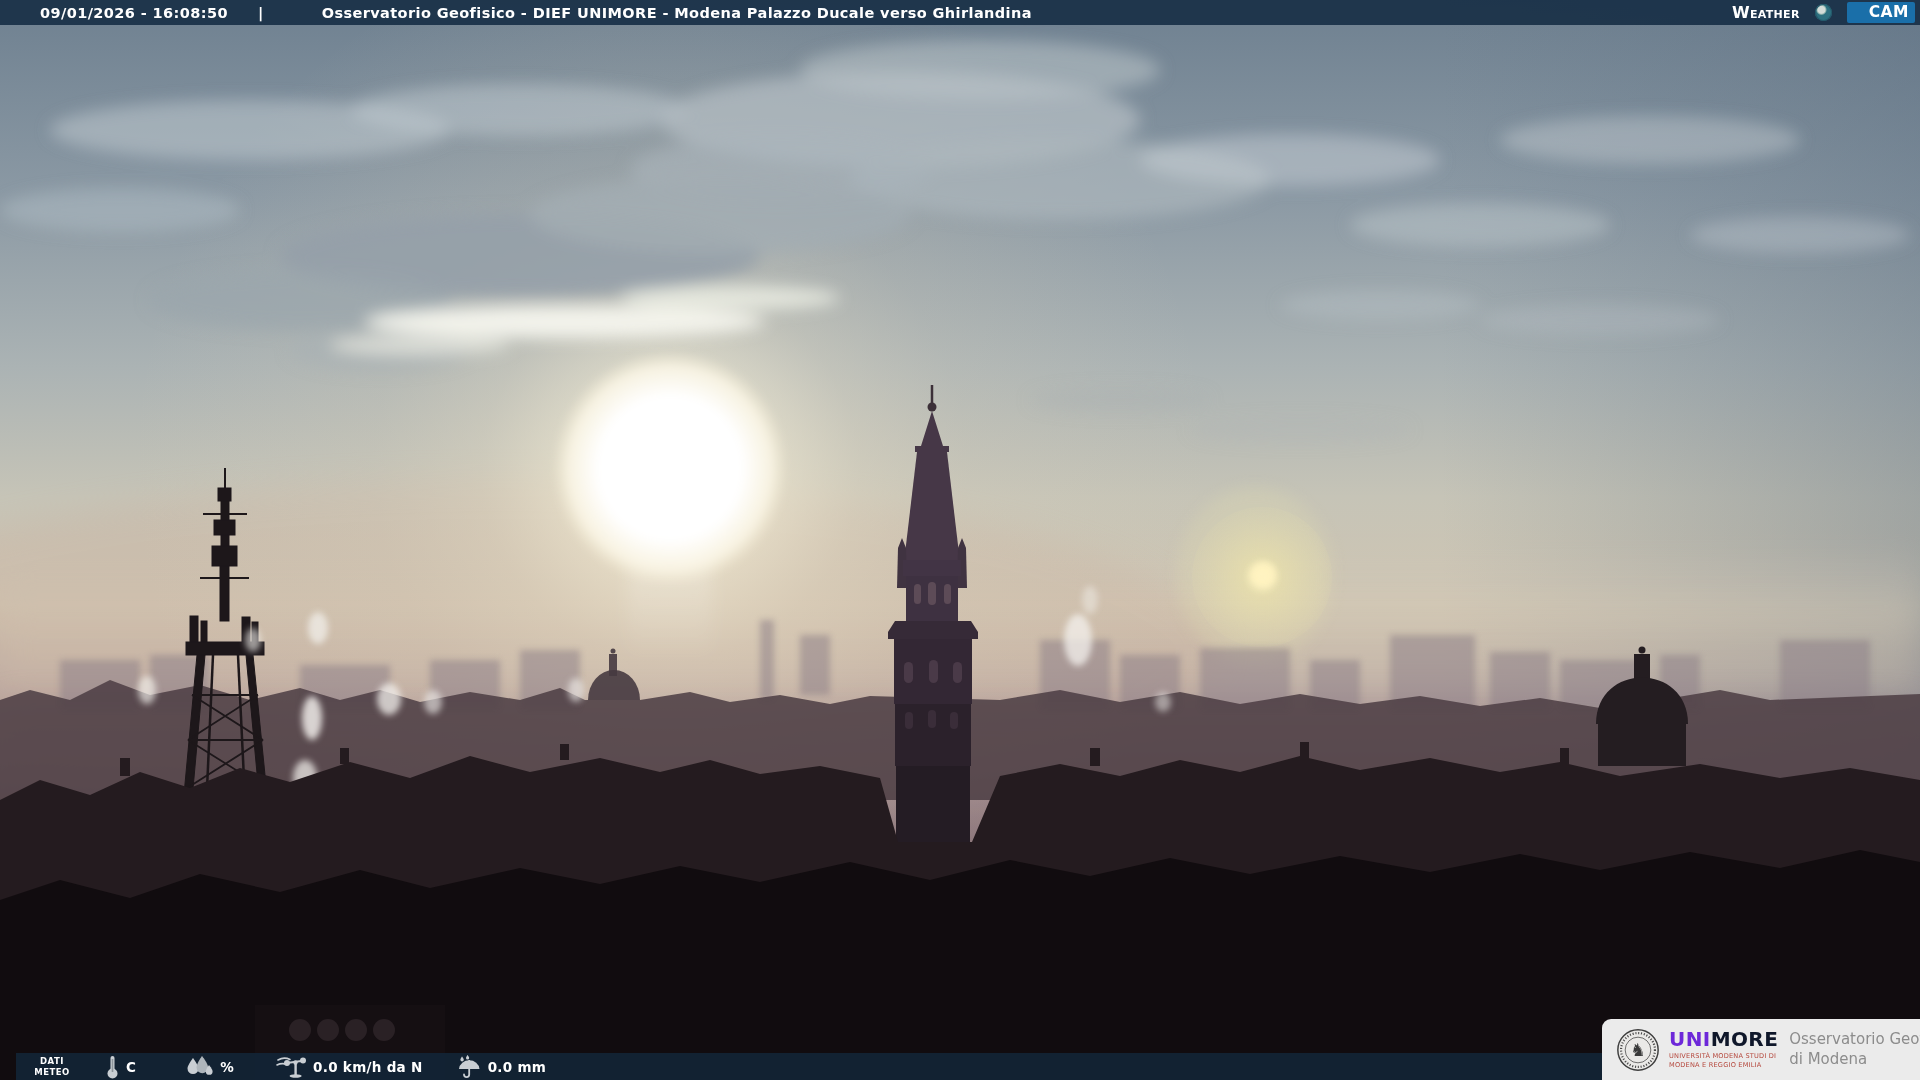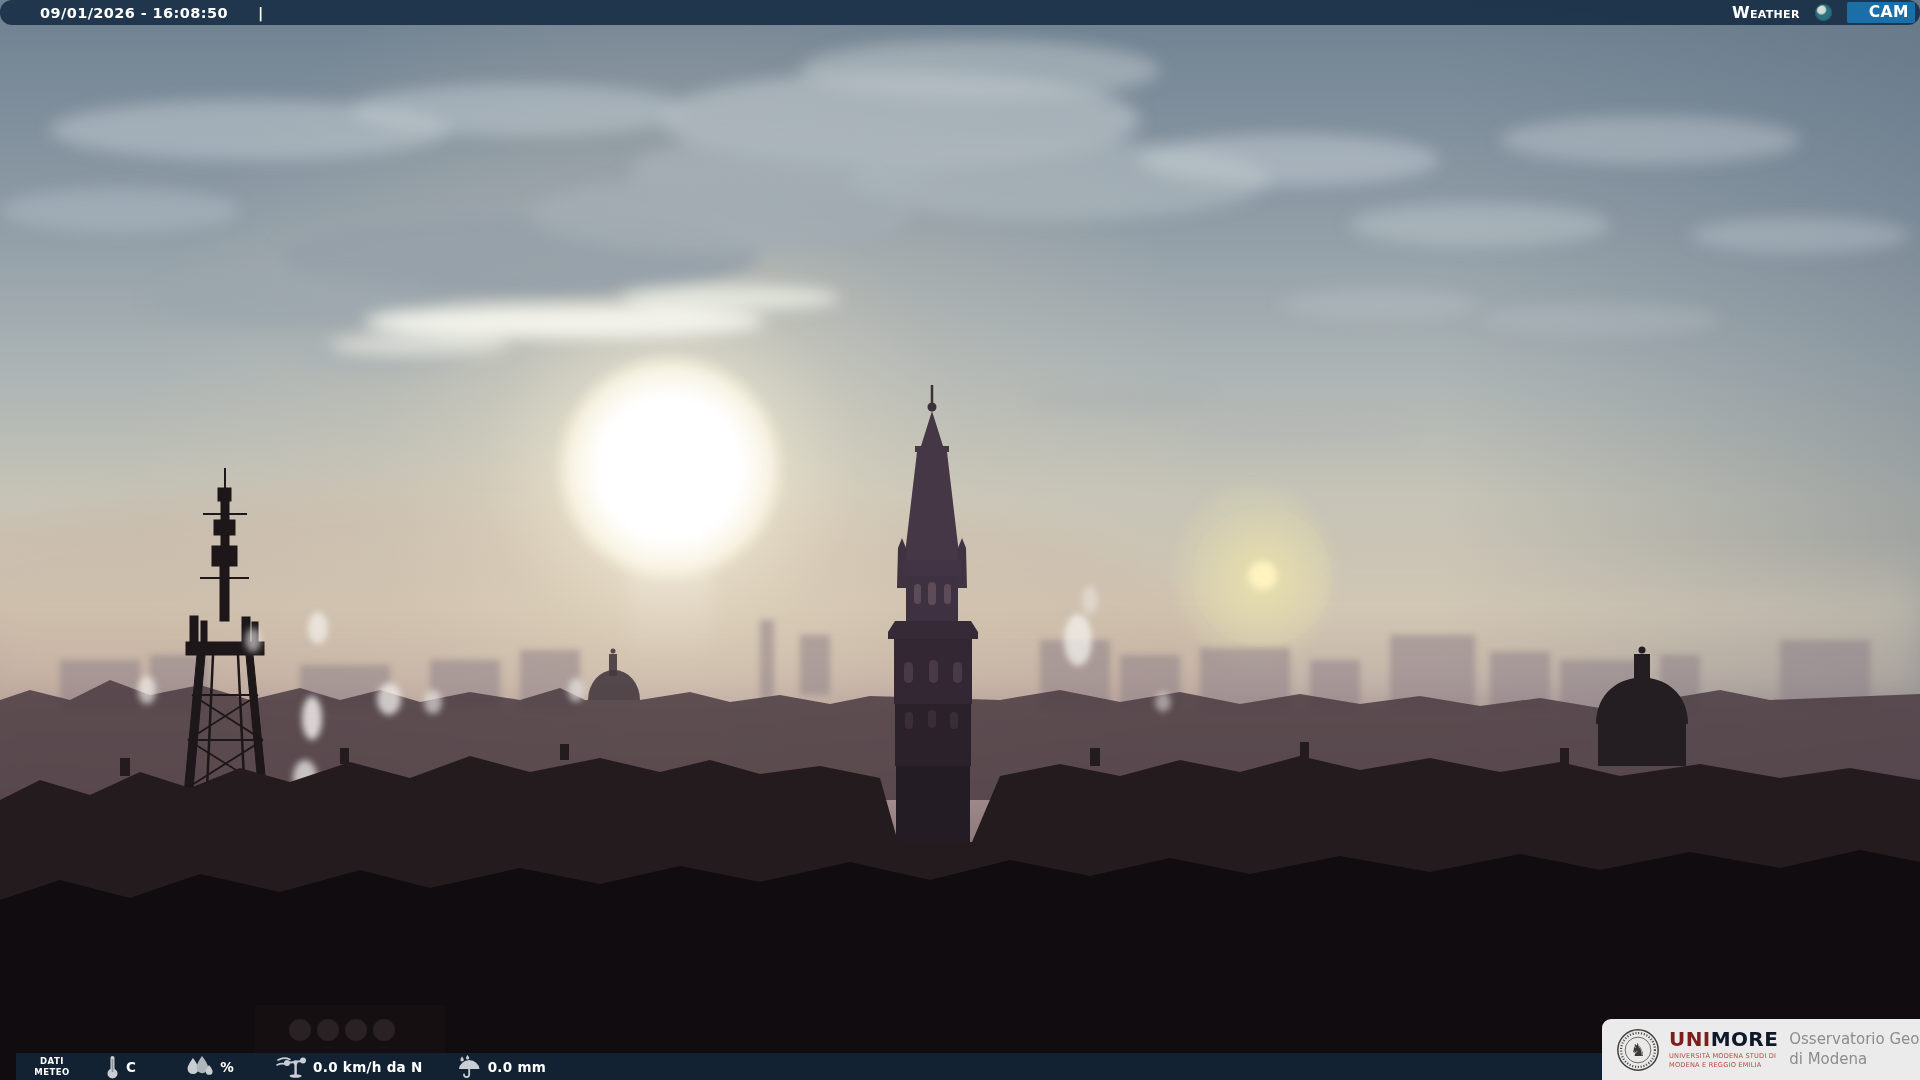--- a/index.html
+++ b/index.html
@@ -4,21 +4,21 @@
 <style>
   html,body{margin:0;padding:0;background:#000;}
   .stage{position:relative;width:1920px;height:1080px;overflow:hidden;
          font-family:"DejaVu Sans","Liberation Sans",sans-serif;}
   .scene{position:absolute;inset:0;display:block;}
 
   
   .topbar{position:absolute;top:0;left:0;right:0;height:25px;
           background:rgba(26,50,73,0.95);
           display:flex;align-items:center;color:#fff;
-          font-weight:bold;font-size:14.5px;letter-spacing:.4px;z-index:10;border-radius:12px;}
+          font-weight:bold;font-size:14.5px;letter-spacing:.4px;z-index:10;}
   .topbar .datetime{margin-left:40px;white-space:nowrap;}
   .topbar .pipe{margin-left:30px;}
   .topbar .cam-title{margin-left:58px;white-space:nowrap;}
   .brand{margin-left:auto;margin-right:5px;display:flex;align-items:center;gap:15px;}
   .brand .weather-word{font-variant:small-caps;font-weight:bold;font-size:16px;letter-spacing:.3px;}
   .brand .lens{width:17px;height:17px;border-radius:50%;
                background:radial-gradient(circle at 38% 34%, #d4dcd8 0 3.5px, #8fb3ad 4.5px, #2d7080 5.5px);
                box-shadow:0 0 0 1px #24596a inset;}
   .brand .cam-box{background:#1a6fa9;color:#fff;font-weight:bold;font-size:15.5px;
                   padding:1px 6px 2px 22px;border-radius:2px;letter-spacing:.5px;}
@@ -37,21 +37,21 @@
   .mi-wind{margin-left:42px;}
   .mi-rain{margin-left:34px;}
   .meteo-item .val{margin-left:7px;white-space:nowrap;}
 
   
   .badge{position:absolute;right:0;bottom:0;width:318px;height:61px;background:#ebebeb;
          border-top-left-radius:9px;display:flex;align-items:center;z-index:11;}
   .badge .seal{margin-left:14px;flex:0 0 auto;}
   .uni-col{margin-left:9px;display:flex;flex-direction:column;}
   .uni-word{font-size:20px;font-weight:bold;letter-spacing:.4px;line-height:1;}
-  .uni-word .uni{color:#7f1d1d;}
+  .uni-word .uni{color:#6d28d9;}
   .uni-word .more{color:#0f172a;}
   .uni-caption{font-size:6.6px;color:#b5473c;line-height:1.3;margin-top:3px;
                letter-spacing:.2px;white-space:nowrap;}
   .obs-col{margin-left:11px;color:#8c8c8c;font-size:15px;line-height:1.3;white-space:nowrap;}
 </style>
 </head>
 <body>
 
 <div class="stage">
 
@@ -265,20 +265,21 @@
       <circle cx="300" cy="1030" r="11" fill="#2a2125"></circle>
         <circle cx="328" cy="1030" r="11" fill="#2a2125"></circle>
       <circle cx="356" cy="1030" r="11" fill="#2a2125"></circle>
         <circle cx="384" cy="1030" r="11" fill="#2a2125"></circle>
     </g>
   </svg>
 
   <div class="topbar">
     <span class="datetime">09/01/2026 - 16:08:50</span>
     <span class="pipe">|</span>
+    <span class="cam-title">Osservatorio Geofisico - DIEF UNIMORE - Modena Palazzo Ducale verso Ghirlandina</span>
     <span class="brand">
       <span class="weather-word">Weather</span>
       <span class="lens"></span>
       <span class="cam-box">CAM</span>
     </span>
   </div>
 
   <div class="bottombar">
     <div class="dati-label">
       <div>DATI</div>

